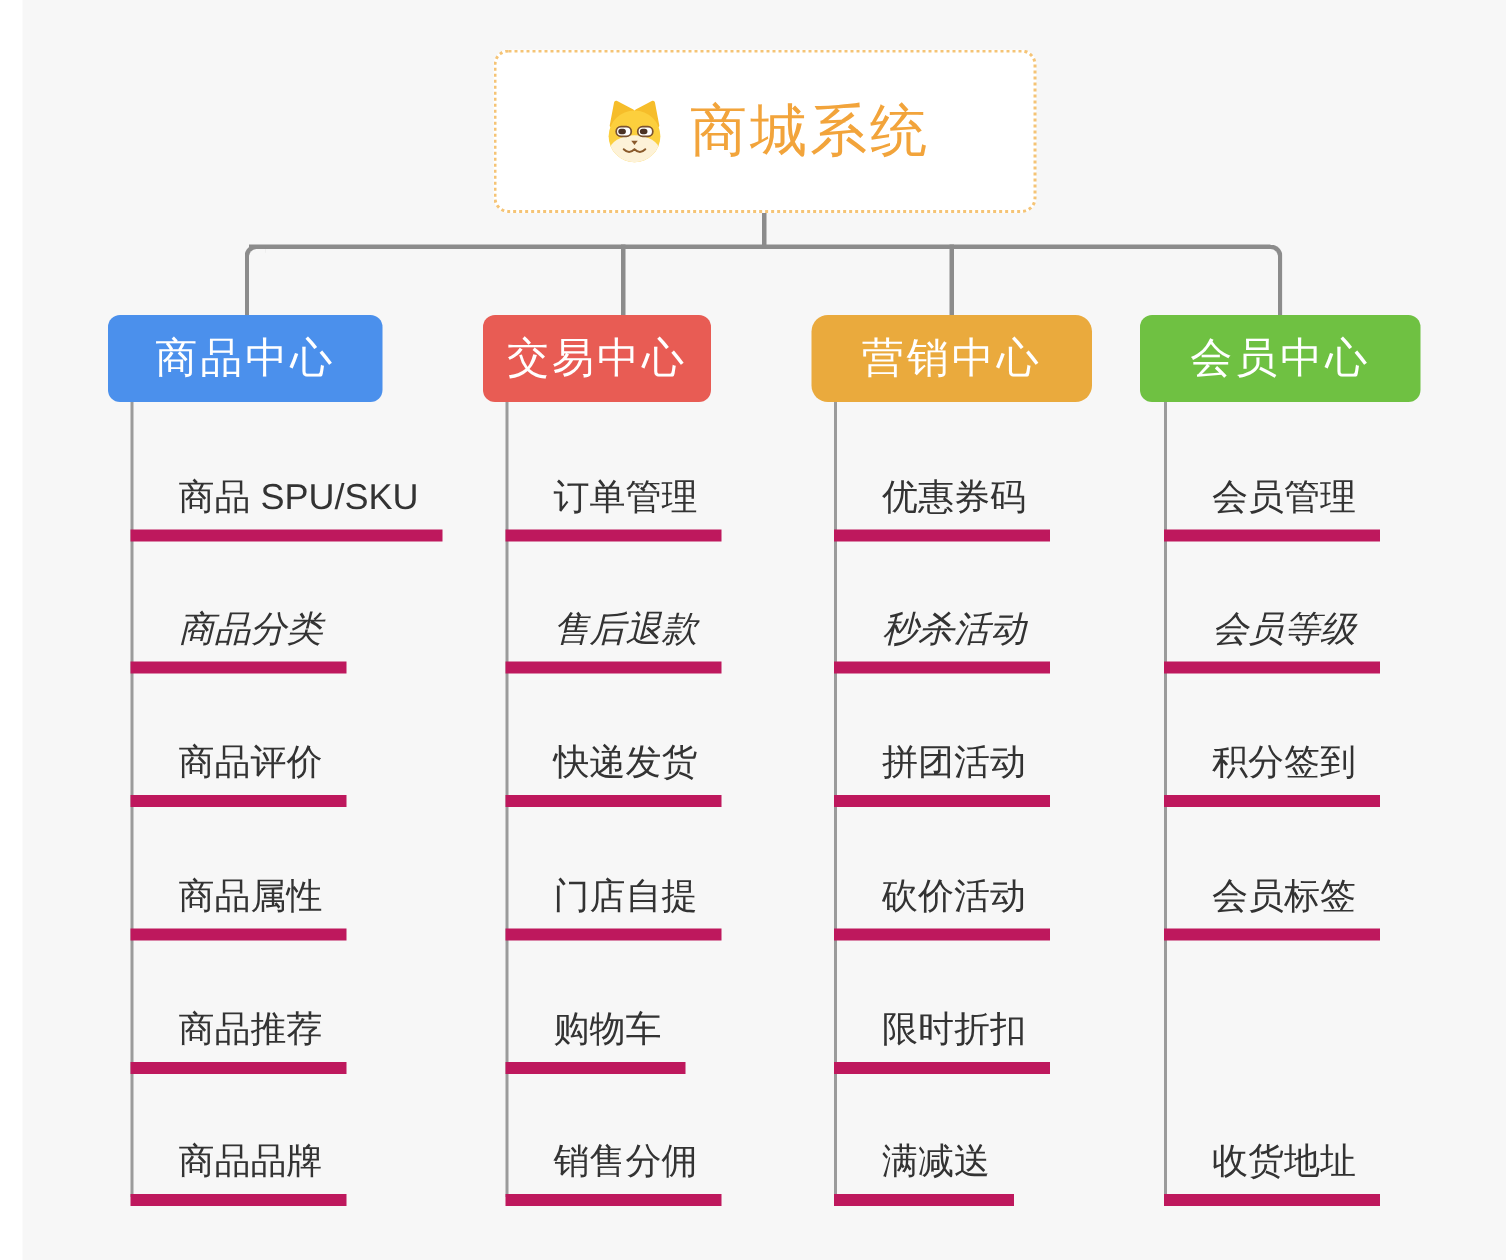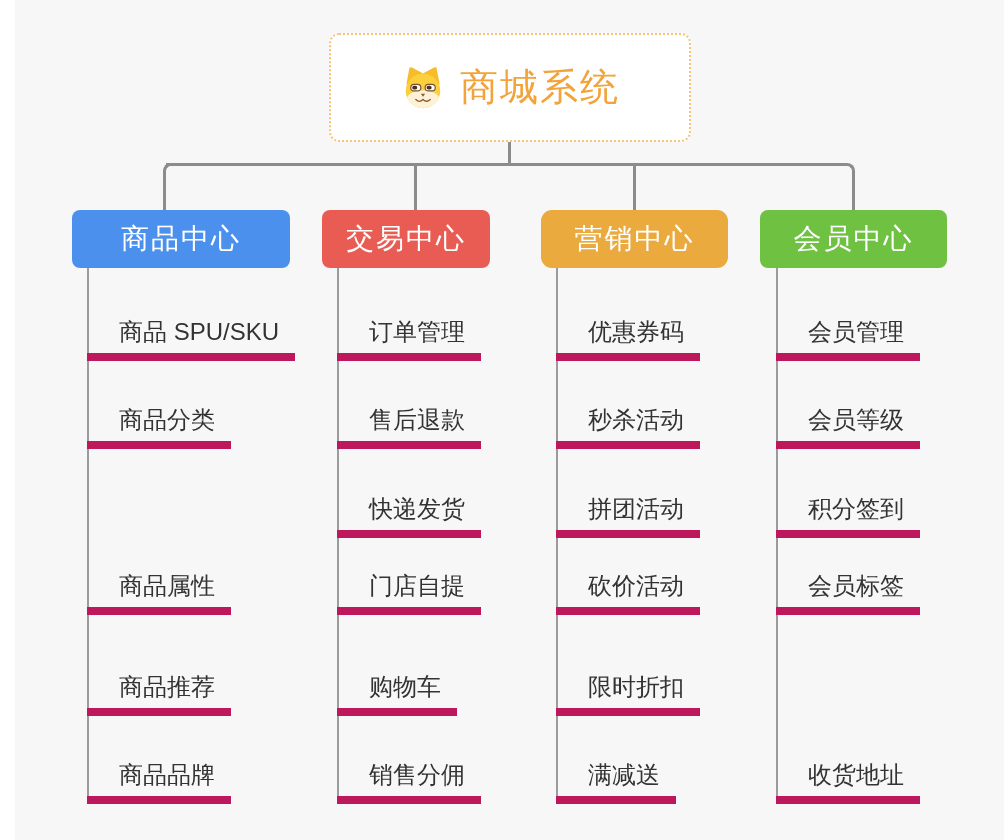--- a/index.html
+++ b/index.html
@@ -43,22 +43,22 @@
     height: 58px;
     border-radius: 8px;
     display: flex;
     align-items: center;
     justify-content: center;
     color: #ffffff;
     font-size: 28px;
     letter-spacing: 2px;
     white-space: nowrap;
   }
-  .b1 { left: 57px;  width: 218px; }
-  .b2 { left: 307px; width: 168px; }
+  .b1 { left: 57px;  width: 183px; }
+  .b2 { left: 307px; width: 152px; }
   .b3 { left: 526px; width: 187px; border-radius: 11px; }
   .b4 { left: 745px; width: 187px; }
 
   
   .line { position: absolute; background: #8c8c8c; }
   .stub-root  { left: 493px; top: 142px; width: 3px; height: 23px; }
   .bus-line   { left: 151px; top: 163px; width: 681px; height: 3px; }
   .corner-l, .corner-r {
     position: absolute; top: 163px; width: 14px; height: 47px;
     box-sizing: border-box; background: transparent;
@@ -82,23 +82,23 @@
     color: #333333;
     padding: 0 16px 8px 32px;
     border-bottom: 8px solid #be185d;
     white-space: nowrap;
   }
   .c1 { left: 72px; }
   .c2 { left: 322px; }
   .c3 { left: 541px; }
   .c4 { left: 761px; }
   .r0 { top: 318px; }
-  .r1 { top: 406px; }
+  .r1 { top: 406px; font-style: italic; }
   .r2 { top: 495px; }
-  .r3 { top: 572px; }
+  .r3 { top: 584px; }
   .r4 { top: 673px; }
   .r5 { top: 761px; }
 
   .dog-icon { flex: 0 0 auto; }
 </style>
 </head>
 <body>
 
 <div id="canvas" style="background: rgb(247, 247, 247); margin-left: 15px;">
 
@@ -135,20 +135,21 @@
   <div class="branch b3" style="background: rgb(234, 170, 61);">营销中心</div>
   <div class="branch b4" style="background: rgb(111, 193, 66);">会员中心</div>
 
   <div class="trunk t1"></div>
   <div class="trunk t2"></div>
   <div class="trunk t3"></div>
   <div class="trunk t4"></div>
 
   <div class="child c1 r0">商品 SPU/SKU</div>
   <div class="child c1 r1">商品分类</div>
+  <div class="child c1 r2">商品评价</div>
   <div class="child c1 r3">商品属性</div>
   <div class="child c1 r4">商品推荐</div>
   <div class="child c1 r5">商品品牌</div>
 
   <div class="child c2 r0">订单管理</div>
   <div class="child c2 r1">售后退款</div>
   <div class="child c2 r2">快递发货</div>
   <div class="child c2 r3">门店自提</div>
   <div class="child c2 r4">购物车</div>
   <div class="child c2 r5">销售分佣</div>

